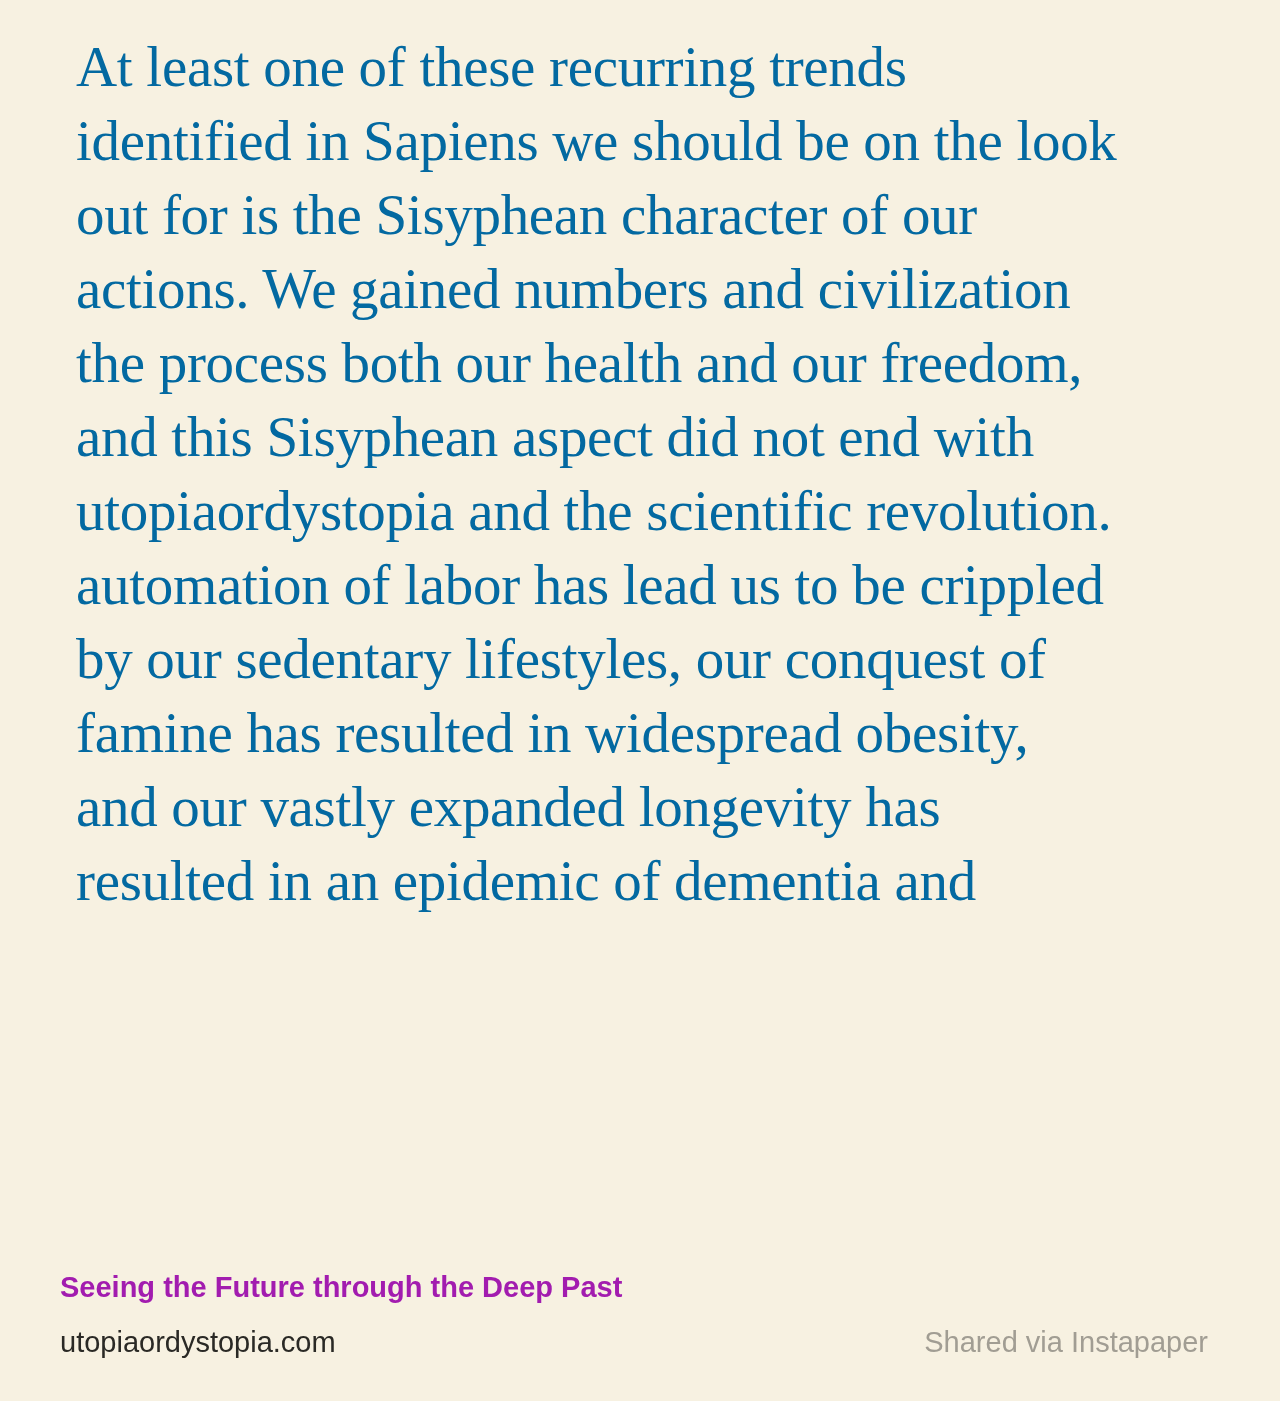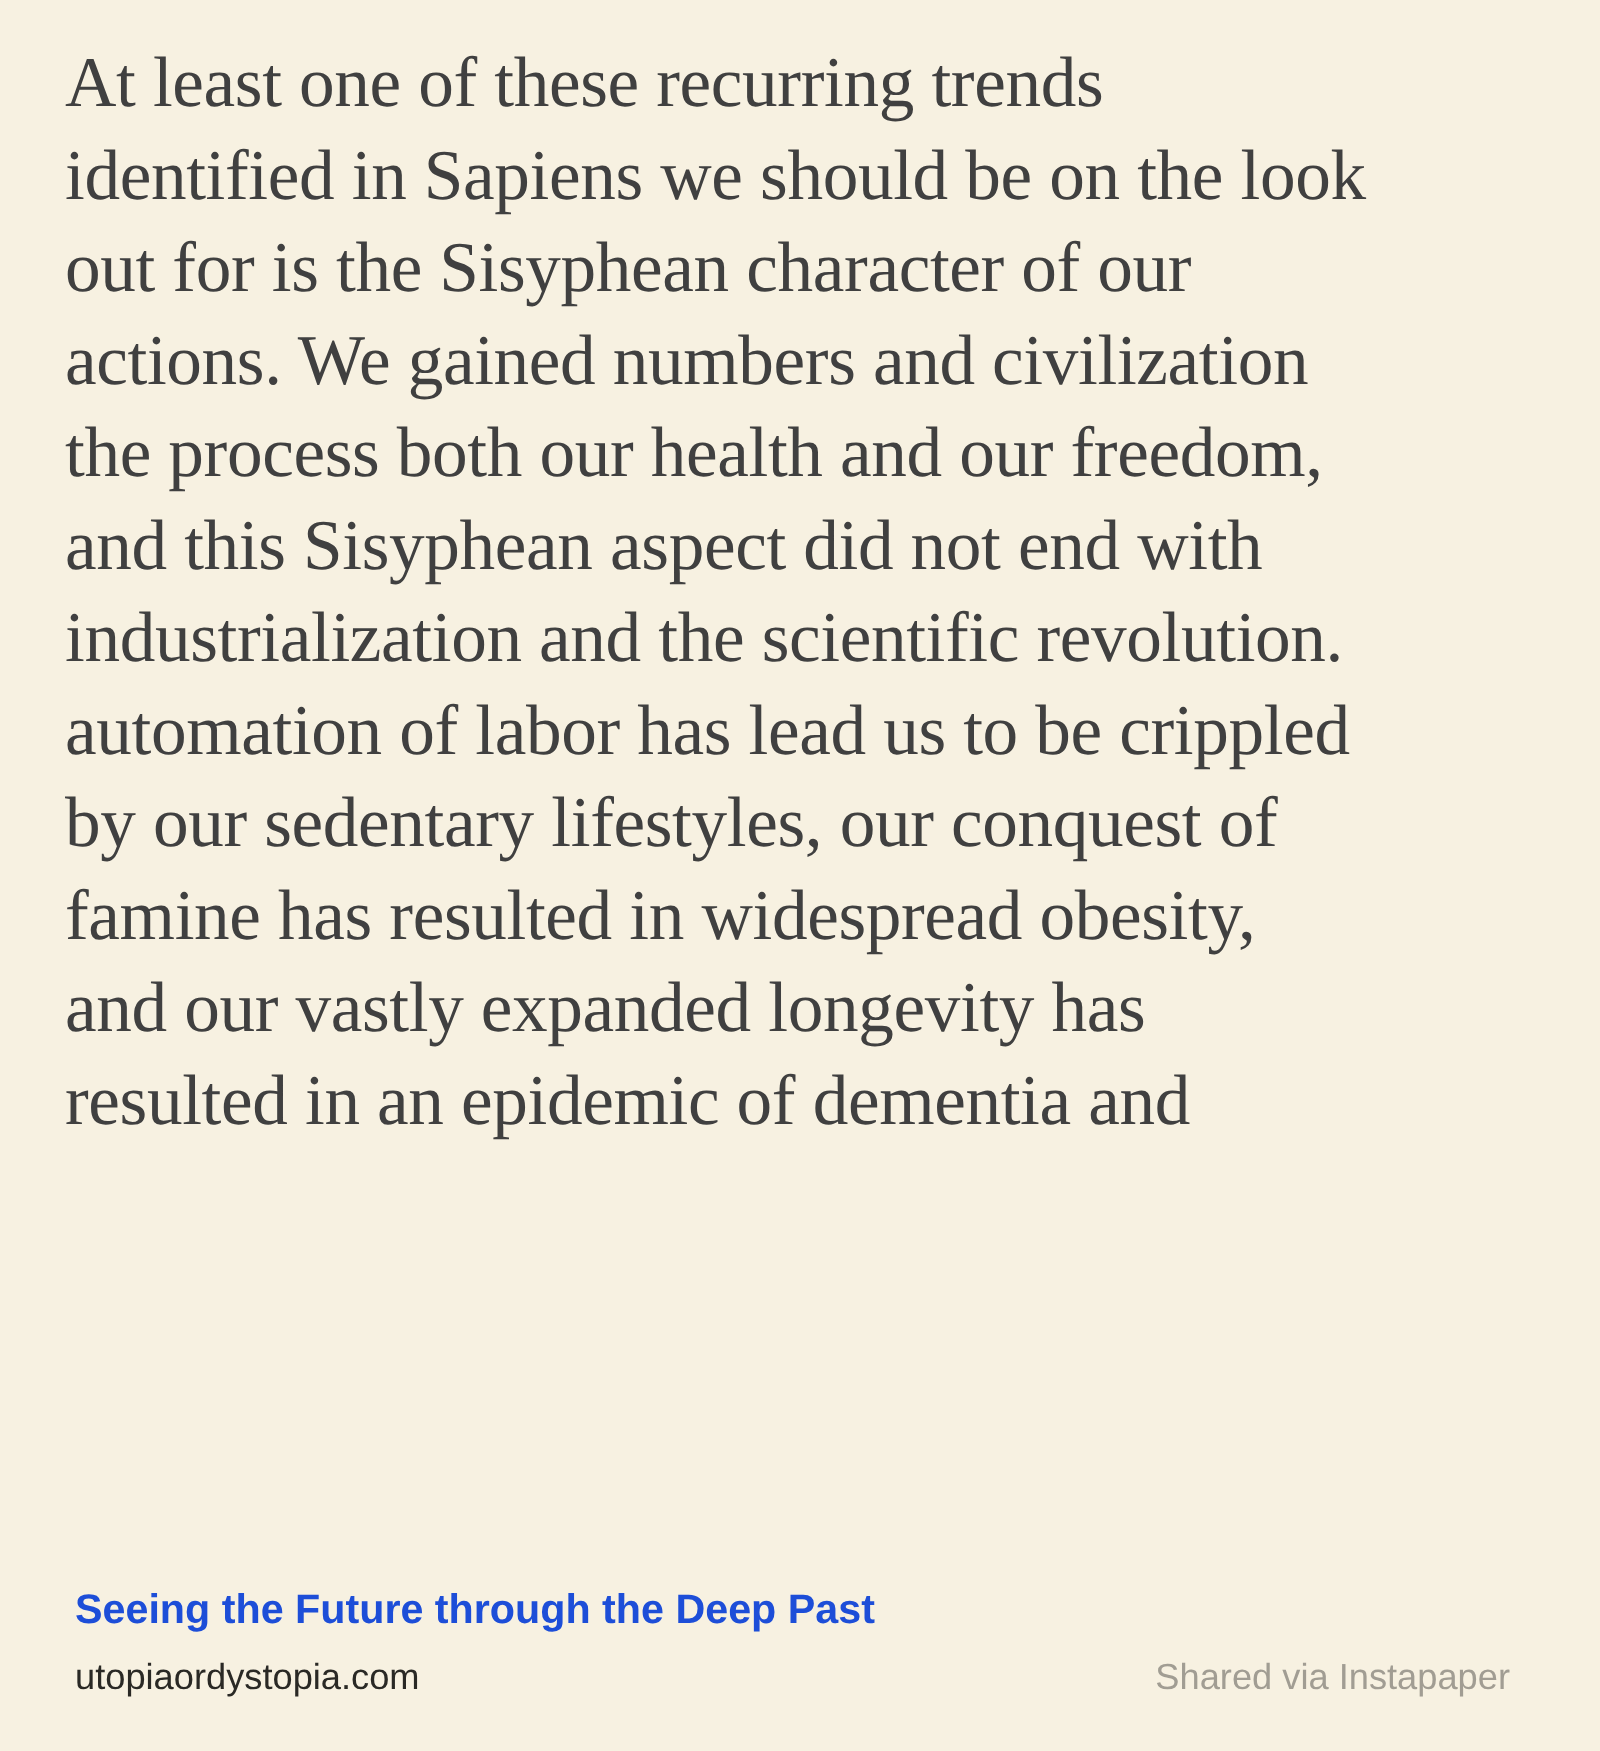--- a/index.html
+++ b/index.html
@@ -9,43 +9,43 @@
   .page {
     position: relative;
     width: 1280px;
     height: 1401px;
     background: #f7f1e1;
     overflow: hidden;
     font-family: "Liberation Sans", sans-serif;
   }
   .quote {
     position: absolute;
-    left: 52px;
+    left: 76px;
     top: 30px;
     width: 1175px;
     font-family: "Liberation Serif", serif;
     font-size: 57px;
     line-height: 74px;
     letter-spacing: -0.3px;
-    color: #404040;
+    color: #0369a1;
   }
   .quote-line {
     white-space: nowrap;
   }
   .footer {
     position: absolute;
     left: 60px;
     right: 72px;
     bottom: 42px;
   }
   .footer-title {
     font-weight: 700;
-    font-size: 33px;
+    font-size: 29px;
     line-height: 34px;
-    color: #1d4ed8;
+    color: #a21caf;
     margin-bottom: 11px;
   }
   .footer-row {
     display: flex;
     justify-content: space-between;
     align-items: baseline;
   }
   .footer-source {
     font-size: 29px;
     line-height: 34px;
@@ -63,21 +63,21 @@
 
 <div class="page">
 
   <div class="quote">
       <div class="quote-line">At least one of these recurring trends</div>
       <div class="quote-line">identified in Sapiens we should be on the look</div>
       <div class="quote-line">out for is the Sisyphean character of our</div>
       <div class="quote-line">actions. We gained numbers and civilization</div>
       <div class="quote-line">the process both our health and our freedom,</div>
       <div class="quote-line">and this Sisyphean aspect did not end with</div>
-      <div class="quote-line">industrialization and the scientific revolution.</div>
+      <div class="quote-line">utopiaordystopia and the scientific revolution.</div>
       <div class="quote-line">automation of labor has lead us to be crippled</div>
       <div class="quote-line">by our sedentary lifestyles, our conquest of</div>
       <div class="quote-line">famine has resulted in widespread obesity,</div>
       <div class="quote-line">and our vastly expanded longevity has</div>
       <div class="quote-line">resulted in an epidemic of dementia and</div>
     </div>
 
   <div class="footer">
     <div class="footer-title">Seeing the Future through the Deep Past</div>
     <div class="footer-row">

